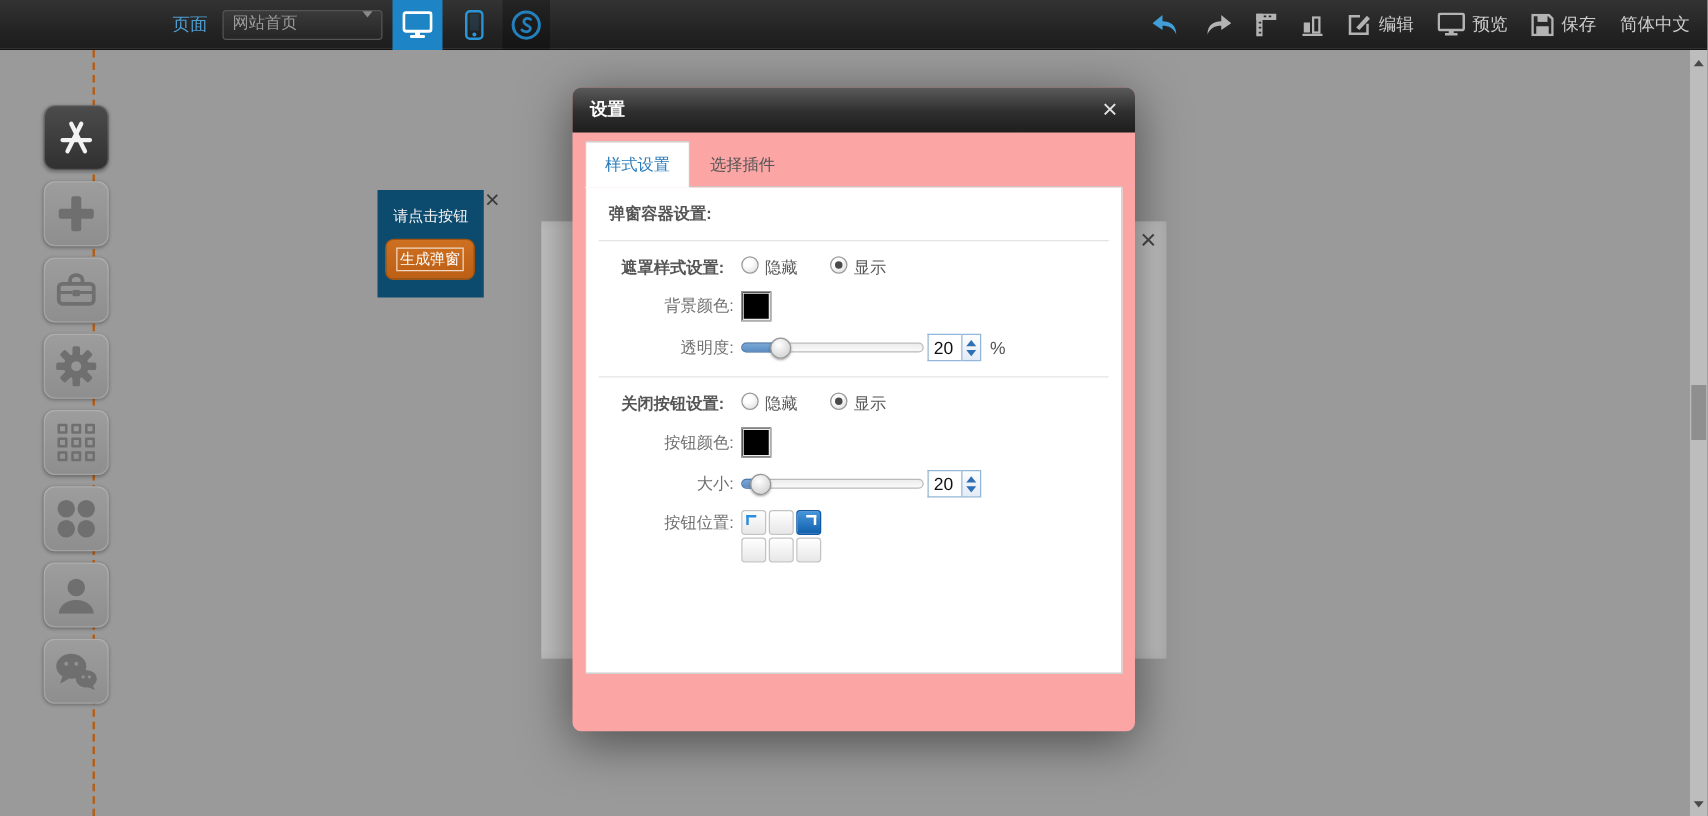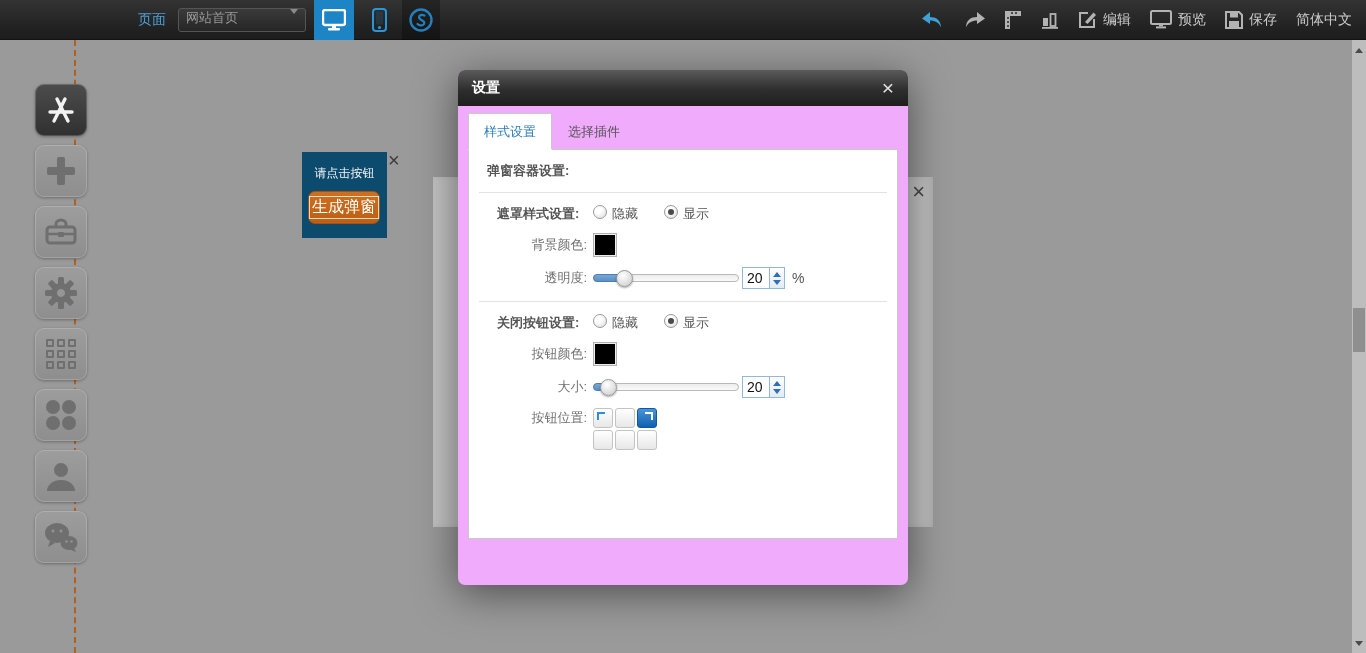--- a/index.html
+++ b/index.html
@@ -44,40 +44,40 @@
 
   .clover-glyph { position:relative; width:30px; height:30px; }
   .clover-glyph i { position:absolute; width:14px; height:14px; border-radius:50%; background:#6f6f6f; }
   .clover-glyph i:nth-child(1){left:0;top:0} .clover-glyph i:nth-child(2){right:0;top:0}
   .clover-glyph i:nth-child(3){left:0;bottom:0} .clover-glyph i:nth-child(4){right:0;bottom:0}
 
   .widget-box { position:absolute; left:302px; top:152px; width:85px; height:86px; background:#0c4a6e; z-index:3; }
   .widget-hint { color:#f5f5f5; font-size:12px; text-align:center; margin-top:13px; }
   .widget-btn { position:absolute; left:6px; top:39px; width:72px; height:33px;
     background:linear-gradient(#cd7021,#bd5f14); border:1px solid #a35310; border-radius:7px;
-    color:#fff; font-size:16px; display:flex; align-items:center; justify-content:center; cursor:pointer; }
+    color:#fff; font-size:12px; display:flex; align-items:center; justify-content:center; cursor:pointer; }
   .widget-btn span { border:1px solid rgba(255,255,255,.75); padding:0 2px; white-space:nowrap; }
   .widget-close { position:absolute; left:388px; top:150px; z-index:3; color:#3a3a3a; font-size:20px;
     line-height:20px; cursor:pointer; font-weight:300; }
 
   .preview-panel { position:absolute; left:433px; top:177px; width:500px; height:350px;
     background:#c3c3c3; z-index:5; box-shadow:-6px 0 10px -4px rgba(0,0,0,.15) inset; }
   .preview-close { position:absolute; top:2px; right:8px; color:#474747; font-size:22px; font-weight:300; cursor:pointer; }
 
   
   .scrollbar { position:absolute; right:0; top:40px; bottom:0; width:14px; background:#bdbdbd; z-index:40; }
   .sb-arrow { position:absolute; left:0; width:14px; height:16px; display:flex; align-items:center; justify-content:center; cursor:pointer; }
   .sb-arrow.up { top:2px; } .sb-arrow.down { bottom:2px; }
   .tri-up { width:0;height:0;border-left:4px solid transparent;border-right:4px solid transparent;border-bottom:5px solid #4a4a4a; }
   .tri-down { width:0;height:0;border-left:4px solid transparent;border-right:4px solid transparent;border-top:5px solid #4a4a4a; }
   .sb-thumb { position:absolute; left:1px; right:1px; top:268px; height:44px; background:#8f8f8f; cursor:pointer; }
 
   
   .dialog { position:absolute; left:458px; top:70px; width:450px; height:515px; z-index:30;
-    background:#f0abfc; border-radius:7px; box-shadow:0 8px 40px rgba(0,0,0,.5); }
+    background:#fca5a5; border-radius:7px; box-shadow:0 8px 40px rgba(0,0,0,.5); }
   .dialog-header { height:36px; border-radius:7px 7px 0 0; padding:0 14px;
     background:linear-gradient(#5a5a5a,#2e2e2e 55%,#1e1e1e); display:flex; align-items:center; }
   .dialog-title { color:#ffffff; font-size:14px; font-weight:bold; }
   .dialog-close { margin-left:auto; color:#e3e3e3; font-size:21px; cursor:pointer; line-height:20px; }
 
   .dialog-body { position:absolute; top:36px; left:10px; right:10px; bottom:48px; }
   .tabs { display:flex; margin-top:7px; border-bottom:1px solid #c9c9c9; }
   .tab { padding:9px 15px 8px; font-size:13px; color:#555; cursor:pointer; border:1px solid transparent; margin-bottom:-1px; }
   .tab.active { background:#fff; border:1px solid #c9c9c9; border-bottom:1px solid #fff; color:#2a7cba; }
 

